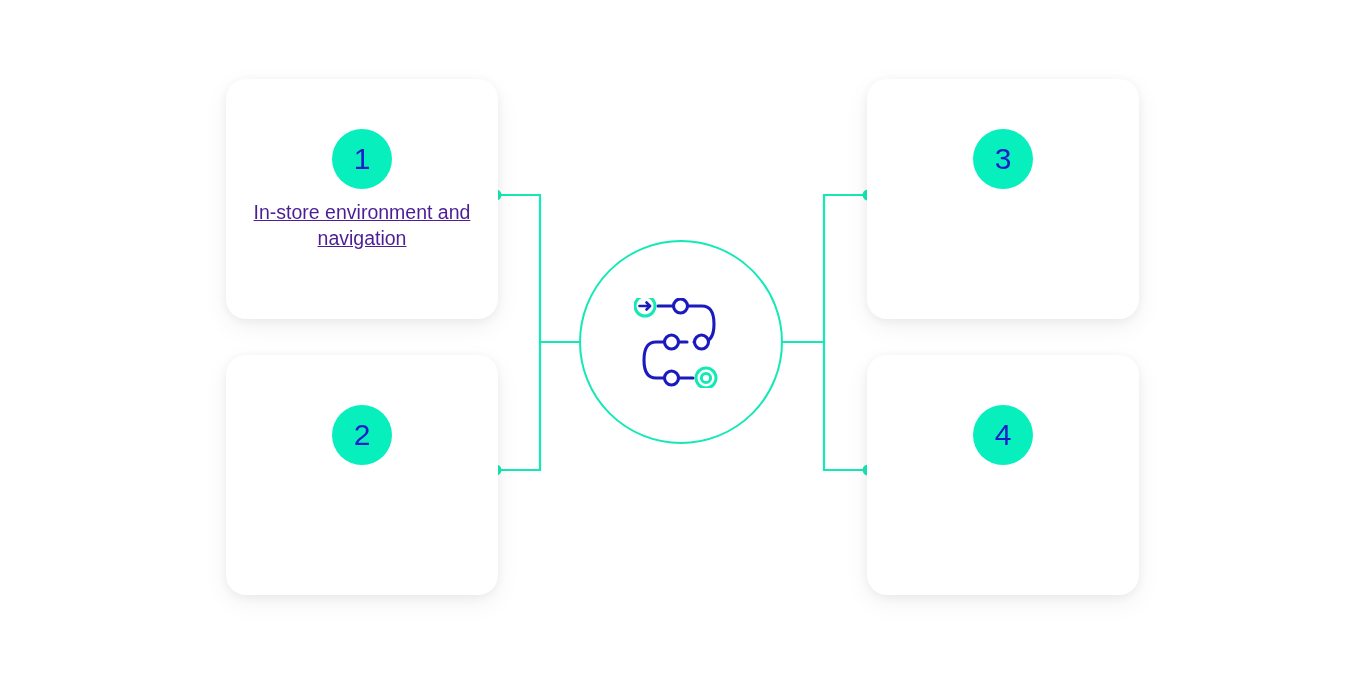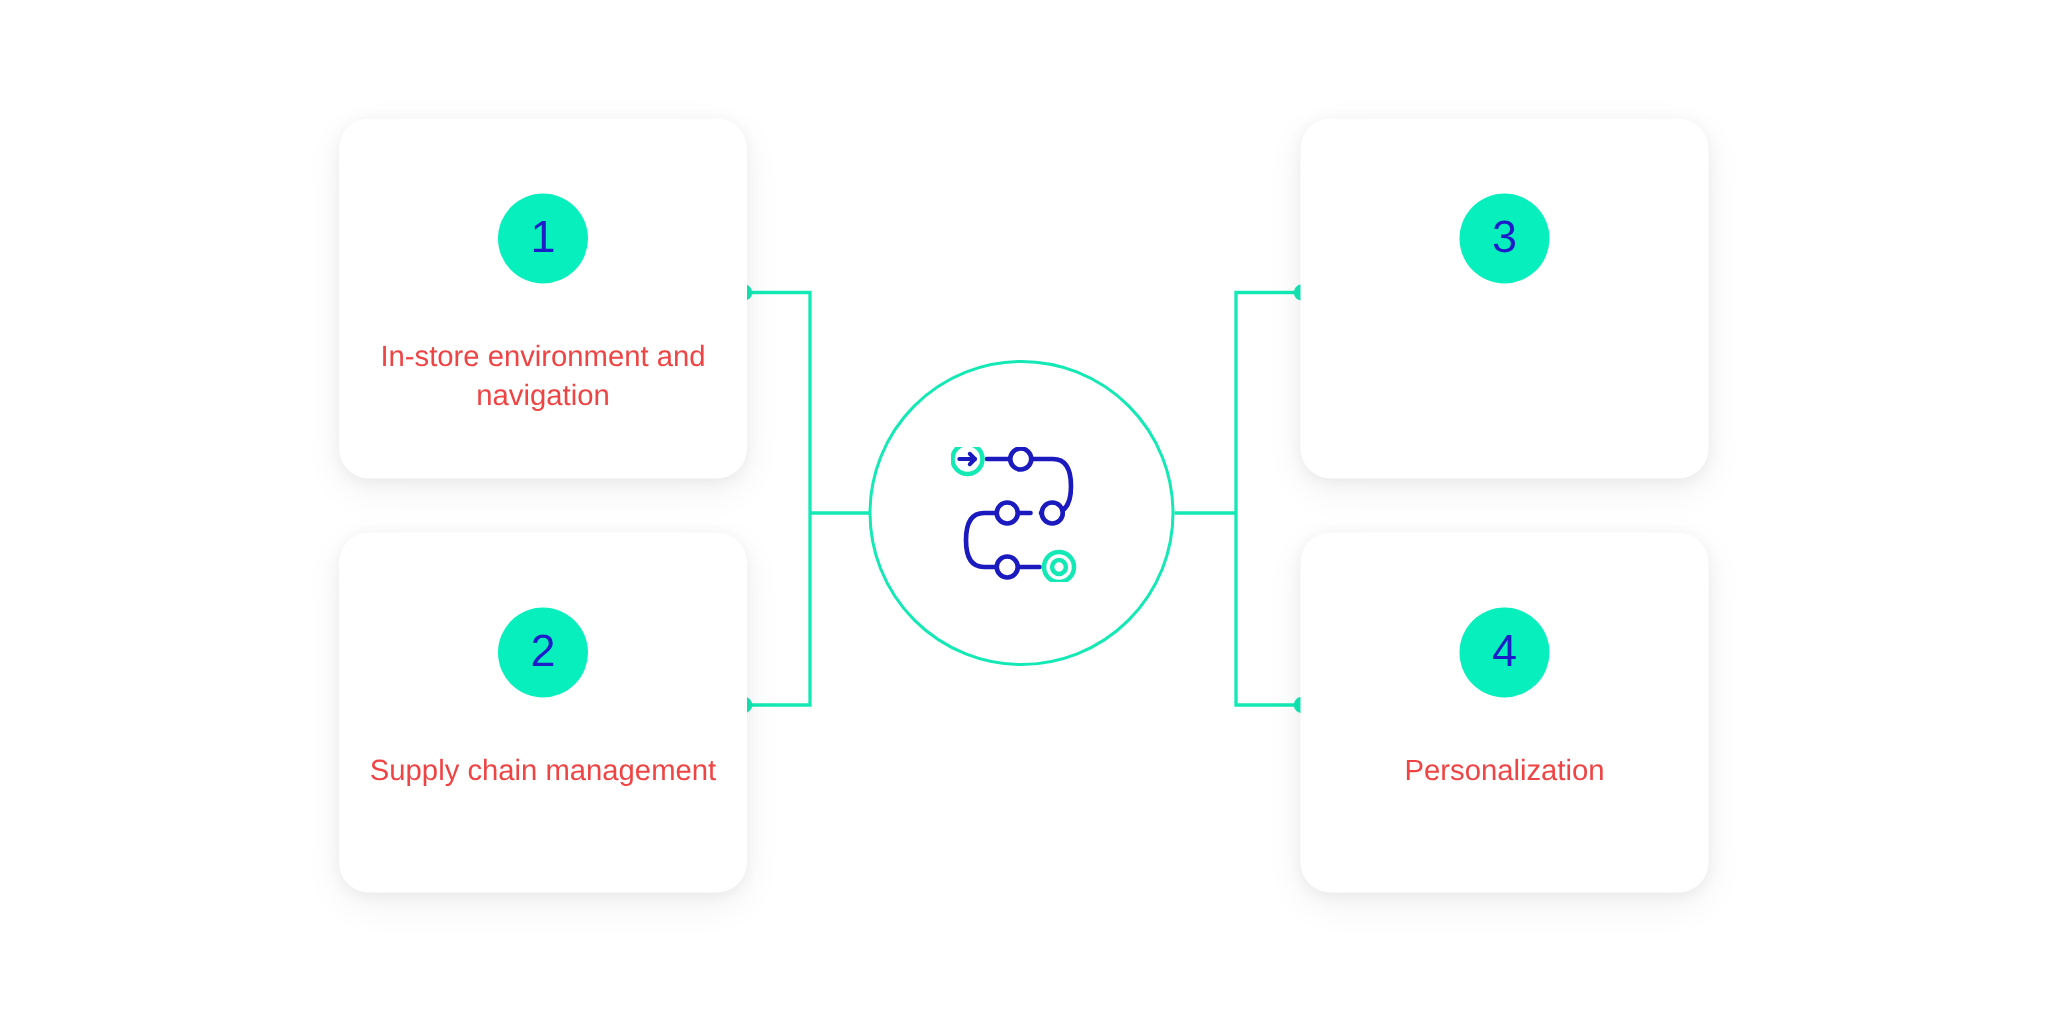--- a/index.html
+++ b/index.html
@@ -46,27 +46,28 @@
     justify-content: center;
     color: #1C1CC8;
     font-size: 30px;
     font-weight: 400;
     line-height: 1;
     margin-top: 50px;
     letter-spacing: 0;
   }
 
   .card-label {
-    margin-top: 36px;
+    margin-top: 10px;
     width: 235px;
     text-align: center;
-    color: #ef4444;
+    color: #4c1d95;
     font-size: 19.5px;
     line-height: 26px;
     font-weight: 400;
+    text-decoration: underline;
   }
 
   
   .hub {
     position: absolute;
     left: 579px;
     top: 240px;
     width: 204px;
     height: 204px;
     border-radius: 50%;
@@ -141,25 +142,23 @@
     </g>
   </svg>
 
   <div class="card c1">
     <div class="badge">1</div>
     <div class="card-label">In-store environment and navigation</div>
   </div>
 
   <div class="card c2">
     <div class="badge">2</div>
-    <div class="card-label">Supply chain management</div>
   </div>
 
   <div class="card c3">
     <div class="badge">3</div>
   </div>
 
   <div class="card c4">
     <div class="badge">4</div>
-    <div class="card-label">Personalization</div>
   </div>
 
 </div>
 
 </body></html>

